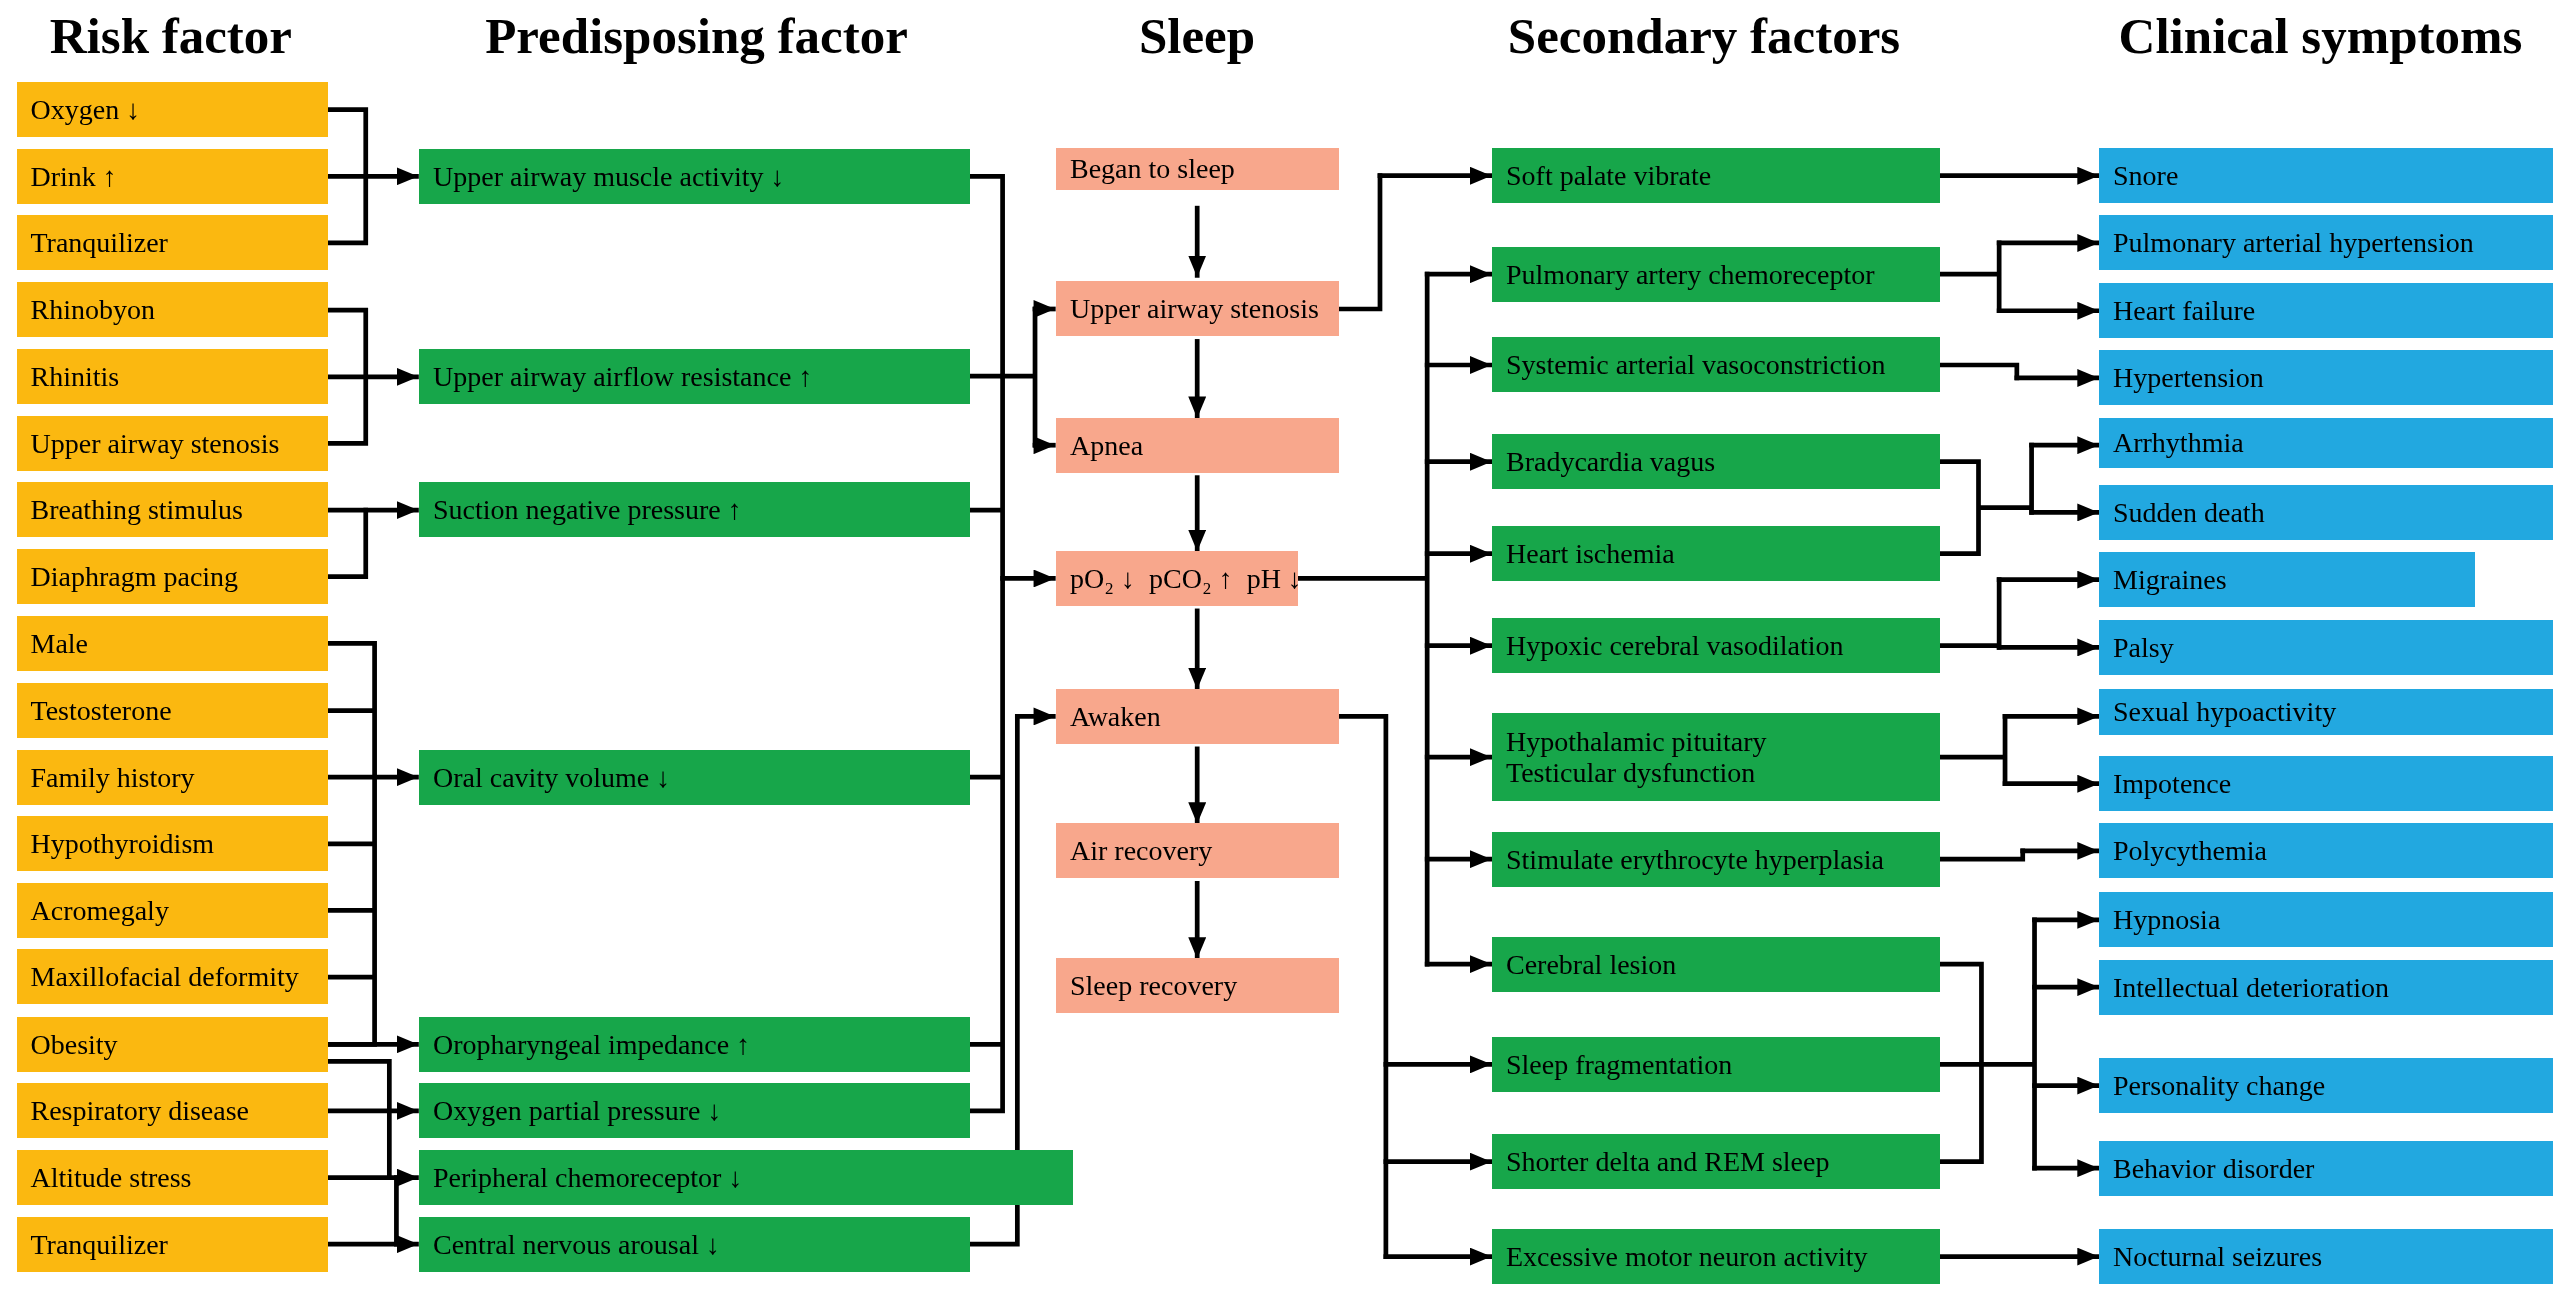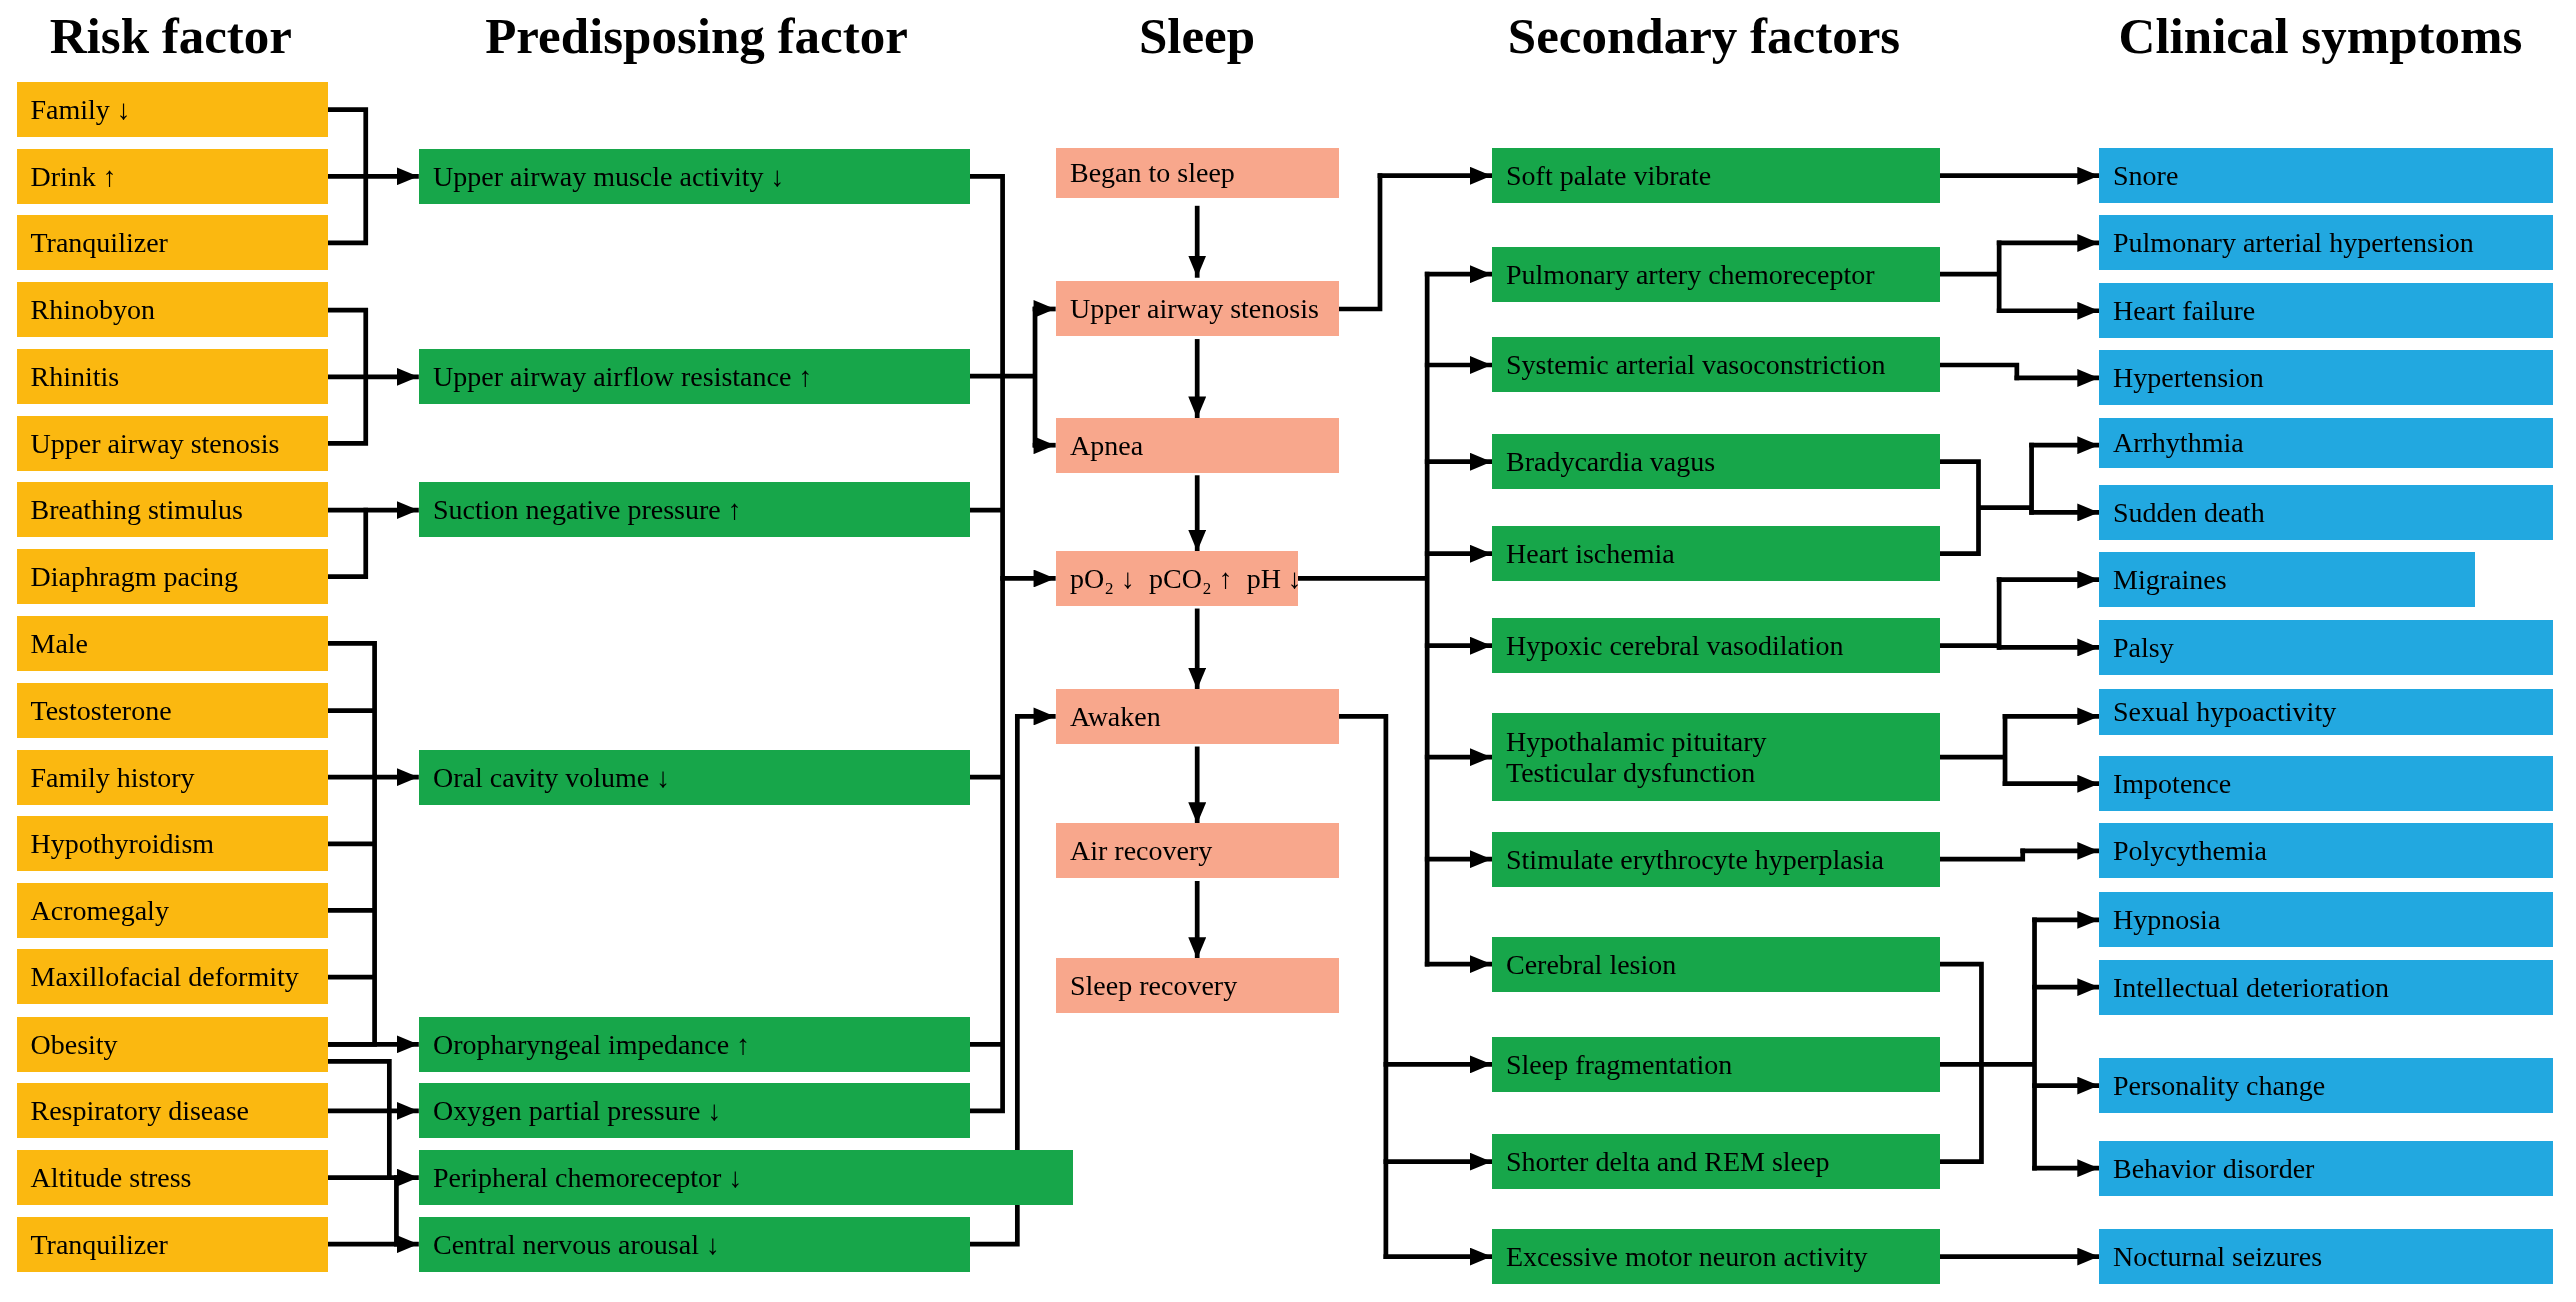--- a/index.html
+++ b/index.html
@@ -89,21 +89,21 @@
       <path d="M3290 2131 H3556" class="link" stroke="#000000" stroke-width="8" marker-end="url(#arr)"></path>
     </svg>
 
   <div class="col-header" style="left:5.9px;width:330px;">Risk factor</div>
   <div class="col-header" style="left:431px;width:531px;">Predisposing factor</div>
   <div class="col-header" style="left:1020px;width:354px;">Sleep</div>
   <div class="col-header" style="left:1468px;width:472px;">Secondary factors</div>
   <div class="col-header" style="left:2081px;width:479px;">Clinical symptoms</div>
 
   <div>
-      <div class="flow-box" style="left: 16.5px; top: 82px; width: 311px; height: 55px; background: rgb(251, 184, 16);"><span>Family ↓</span></div>
+      <div class="flow-box" style="left: 16.5px; top: 82px; width: 311px; height: 55px; background: rgb(251, 184, 16);"><span>Oxygen ↓</span></div>
       <div class="flow-box" style="left: 16.5px; top: 149px; width: 311px; height: 55px; background: rgb(251, 184, 16);"><span>Drink ↑</span></div>
       <div class="flow-box" style="left: 16.5px; top: 215px; width: 311px; height: 55px; background: rgb(251, 184, 16);"><span>Tranquilizer</span></div>
       <div class="flow-box" style="left: 16.5px; top: 282px; width: 311px; height: 55px; background: rgb(251, 184, 16);"><span>Rhinobyon</span></div>
       <div class="flow-box" style="left: 16.5px; top: 349px; width: 311px; height: 55px; background: rgb(251, 184, 16);"><span>Rhinitis</span></div>
       <div class="flow-box" style="left: 16.5px; top: 416px; width: 311px; height: 55px; background: rgb(251, 184, 16);"><span>Upper airway stenosis</span></div>
       <div class="flow-box" style="left: 16.5px; top: 482px; width: 311px; height: 55px; background: rgb(251, 184, 16);"><span>Breathing stimulus</span></div>
       <div class="flow-box" style="left: 16.5px; top: 549px; width: 311px; height: 55px; background: rgb(251, 184, 16);"><span>Diaphragm pacing</span></div>
       <div class="flow-box" style="left: 16.5px; top: 616px; width: 311px; height: 55px; background: rgb(251, 184, 16);"><span>Male</span></div>
       <div class="flow-box" style="left: 16.5px; top: 683px; width: 311px; height: 55px; background: rgb(251, 184, 16);"><span>Testosterone</span></div>
       <div class="flow-box" style="left: 16.5px; top: 750px; width: 311px; height: 55px; background: rgb(251, 184, 16);"><span>Family history</span></div>
@@ -119,21 +119,21 @@
       <div class="flow-box" style="left: 419px; top: 149px; width: 551px; height: 55px; background: rgb(23, 166, 74);"><span>Upper airway muscle activity ↓</span></div>
       <div class="flow-box" style="left: 419px; top: 349px; width: 551px; height: 55px; background: rgb(23, 166, 74);"><span>Upper airway airflow resistance ↑</span></div>
       <div class="flow-box" style="left: 419px; top: 482px; width: 551px; height: 55px; background: rgb(23, 166, 74);"><span>Suction negative pressure ↑</span></div>
       <div class="flow-box" style="left: 419px; top: 750px; width: 551px; height: 55px; background: rgb(23, 166, 74);"><span>Oral cavity volume ↓</span></div>
       <div class="flow-box" style="left: 419px; top: 1017px; width: 551px; height: 55px; background: rgb(23, 166, 74);"><span>Oropharyngeal impedance ↑</span></div>
       <div class="flow-box" style="left: 419px; top: 1083px; width: 551px; height: 55px; background: rgb(23, 166, 74);"><span>Oxygen partial pressure ↓</span></div>
       <div class="flow-box" style="left: 419px; top: 1150px; width: 654px; height: 55px; background: rgb(23, 166, 74);"><span>Peripheral chemoreceptor ↓</span></div>
       <div class="flow-box" style="left: 419px; top: 1217px; width: 551px; height: 55px; background: rgb(23, 166, 74);"><span>Central nervous arousal ↓</span></div>
     </div>
   <div>
-      <div class="flow-box" style="left: 1056px; top: 148px; width: 283px; height: 50px; background: rgb(248, 167, 140);"><span>Began to sleep</span></div>
+      <div class="flow-box" style="left: 1056px; top: 148px; width: 283px; height: 42px; background: rgb(248, 167, 140);"><span>Began to sleep</span></div>
       <div class="flow-box" style="left: 1056px; top: 281px; width: 283px; height: 55px; background: rgb(248, 167, 140);"><span>Upper airway stenosis</span></div>
       <div class="flow-box" style="left: 1056px; top: 418px; width: 283px; height: 55px; background: rgb(248, 167, 140);"><span>Apnea</span></div>
       <div class="flow-box" style="left: 1056px; top: 551px; width: 242px; height: 55px; background: rgb(248, 167, 140);"><span>pO₂ ↓  pCO₂ ↑  pH ↓</span></div>
       <div class="flow-box" style="left: 1056px; top: 689px; width: 283px; height: 55px; background: rgb(248, 167, 140);"><span>Awaken</span></div>
       <div class="flow-box" style="left: 1056px; top: 823px; width: 283px; height: 55px; background: rgb(248, 167, 140);"><span>Air recovery</span></div>
       <div class="flow-box" style="left: 1056px; top: 958px; width: 283px; height: 55px; background: rgb(248, 167, 140);"><span>Sleep recovery</span></div>
     </div>
   <div>
       <div class="flow-box" style="left: 1492px; top: 148px; width: 448px; height: 55px; background: rgb(23, 166, 74);"><span>Soft palate vibrate</span></div>
       <div class="flow-box" style="left: 1492px; top: 247px; width: 448px; height: 55px; background: rgb(23, 166, 74);"><span>Pulmonary artery chemoreceptor</span></div>

